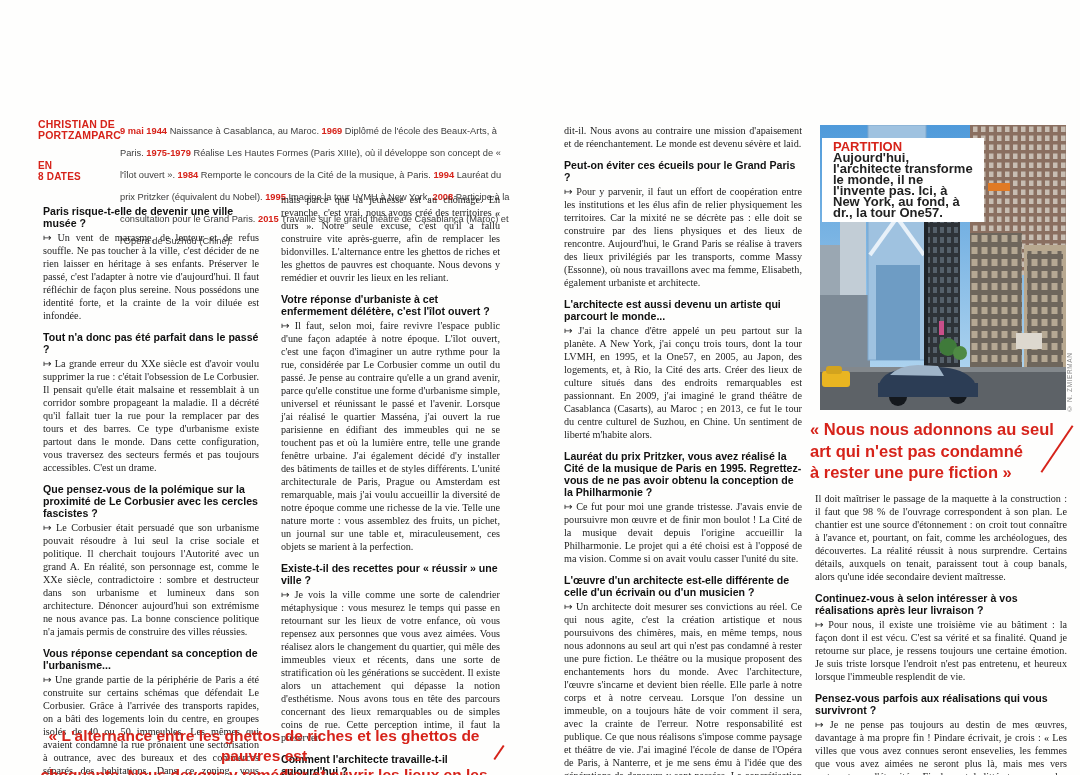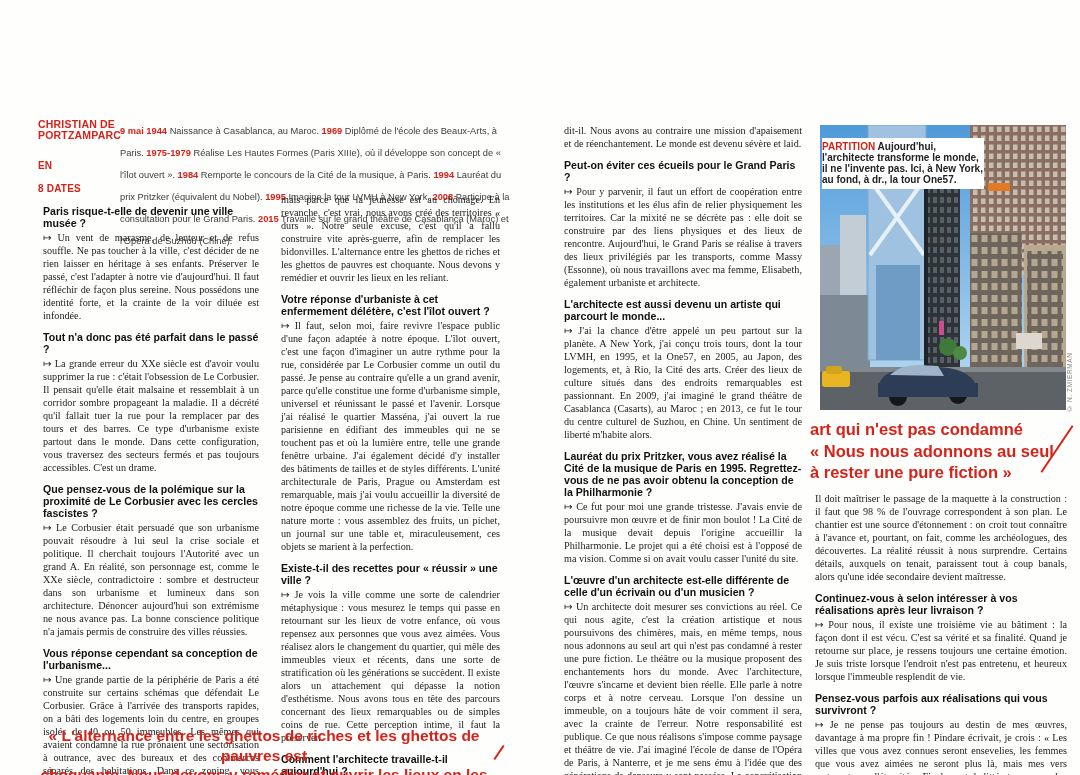--- a/index.html
+++ b/index.html
@@ -42,41 +42,41 @@
   .quote-right { left:810px; top:419px; width:250px; font-size:16.5px; line-height:21.5px; text-align:left; }
   .quote-bottom { left:30px; top:726px; width:468px; font-size:15.5px; line-height:19.5px; text-align:center; }
   .slash { position:absolute; background:var(--red); width:2px; }
   .slash-right  { left:1056px; top:421px; height:56px; transform:rotate(34deg); }
   .slash-bottom { left:498px;  top:744px; height:17px; transform:rotate(34deg); }
   
   .photo { position:absolute; left:820px; top:125px; width:246px; height:285px; overflow:hidden; background:#9ec6e8; }
   .photo svg { display:block; }
   .caption-box {
     position:absolute; left:822px; top:138px; width:162px; background:#ffffff;
-    font-family:"Liberation Sans", sans-serif; font-weight:bold; font-size:10px;
-    line-height:11px; color:#222; padding:3px 0 4px;
+    font-family:"Liberation Sans", sans-serif; font-weight:bold; font-size:13px;
+    line-height:11px; color:#222; padding:3px 11px 4px;
   }
   .caption-box b { color:var(--red); }
   .photo-credit {
     position:absolute; left:1066px; top:330px; height:82px;
     font-family:"Liberation Sans", sans-serif; font-size:6.5px; color:#8a8a8a;
     writing-mode:vertical-rl; transform:rotate(180deg); letter-spacing:.6px;
   }
   :root { --red:#d6231a; }
 </style>
 </head>
 <body>
 
 <div class="page">
 
   <div class="name-block">
     <div>CHRISTIAN DE</div>
     <div>PORTZAMPARC</div>
     <div class="sub">EN</div>
-    <div class="sub" style="margin-top:12px">8 DATES</div>
+    <div class="sub" style="margin-top:0">8 DATES</div>
   </div>
   <p class="bio"><b>9 mai 1944</b> Naissance à Casablanca, au Maroc. <b>1969</b> Diplômé de l'école des Beaux-Arts, à Paris. <b>1975-1979</b> Réalise Les Hautes Formes (Paris XIIIe), où il développe son concept de « l'îlot ouvert ». <b>1984</b> Remporte le concours de la Cité de la musique, à Paris. <b>1994</b> Lauréat du prix Pritzker (équivalent du Nobel). <b>1995</b> Imagine la tour LVMH à New York. <b>2008</b> Participe à la consultation pour le Grand Paris. <b>2015</b> Travaille sur le grand théâtre de Casablanca (Maroc) et l'Opéra de Suzhou (Chine).</p>
 
   <div class="col col-1">
       <div class="q-head">Paris risque-t-elle de devenir une ville musée ?</div>
       <p class="answer">↦ Un vent de marasme, de lenteur et de refus souffle. Ne pas toucher à la ville, c'est décider de ne rien laisser en héritage à ses enfants. Préserver le passé, c'est l'adapter à notre vie d'aujourd'hui. Il faut réfléchir de façon plus sereine. Nous possédons une identité forte, et la crainte de la voir diluée est infondée.</p>
       <div class="q-head">Tout n'a donc pas été parfait dans le passé ?</div>
       <p class="answer">↦ La grande erreur du XXe siècle est d'avoir voulu supprimer la rue : c'était l'obsession de Le Corbusier. Il pensait qu'elle était malsaine et ressemblait à un corridor sombre propageant la maladie. Il a décrété qu'il fallait tuer la rue pour la remplacer par des tours et des barres. Ce type d'urbanisme existe partout dans le monde. Dans cette configuration, vous traversez des secteurs fermés et pas toujours accessibles. C'est un drame.</p>
       <div class="q-head">Que pensez-vous de la polémique sur la proximité de Le Corbusier avec les cercles fascistes ?</div>
       <p class="answer">↦ Le Corbusier était persuadé que son urbanisme pouvait résoudre à lui seul la crise sociale et politique. Il cherchait toujours l'Autorité avec un grand A. En réalité, son personnage est, comme le XXe siècle, contradictoire : sombre et destructeur dans son urbanisme et lumineux dans son architecture. Dénoncer aujourd'hui son extrémisme ne nous avance pas. La bonne conscience politique n'a jamais permis de construire des villes réussies.</p>
@@ -169,22 +169,22 @@
       <circle cx="138" cy="270" r="9" fill="#14181d"></circle>
       <rect x="58" y="258" width="100" height="14" fill="#2c3d55"></rect>
     </svg>
   </div>
   <div class="caption-box">
     <b>PARTITION</b><span> Aujourd'hui, l'architecte transforme le monde, il ne l'invente pas. Ici, à New York, au fond, à dr., la tour One57.</span>
   </div>
   <div class="photo-credit">© N. ZMIERMAN</div>
 
   <div class="pull-quote quote-right">
+    <div>« Nous nous adonnons au seul</div>
     <div>art qui n'est pas condamné</div>
-    <div>« Nous nous adonnons au seul</div>
     <div>à rester une pure fiction »</div>
   </div>
   <div class="slash slash-right"></div>
 
   <div class="pull-quote quote-bottom">
     <div>« L'alternance entre les ghettos de riches et les ghettos de pauvres est</div>
     <div>choquante. Nous devons y remédier et ouvrir les lieux en les reliant »</div>
   </div>
   <div class="slash slash-bottom"></div>
 

